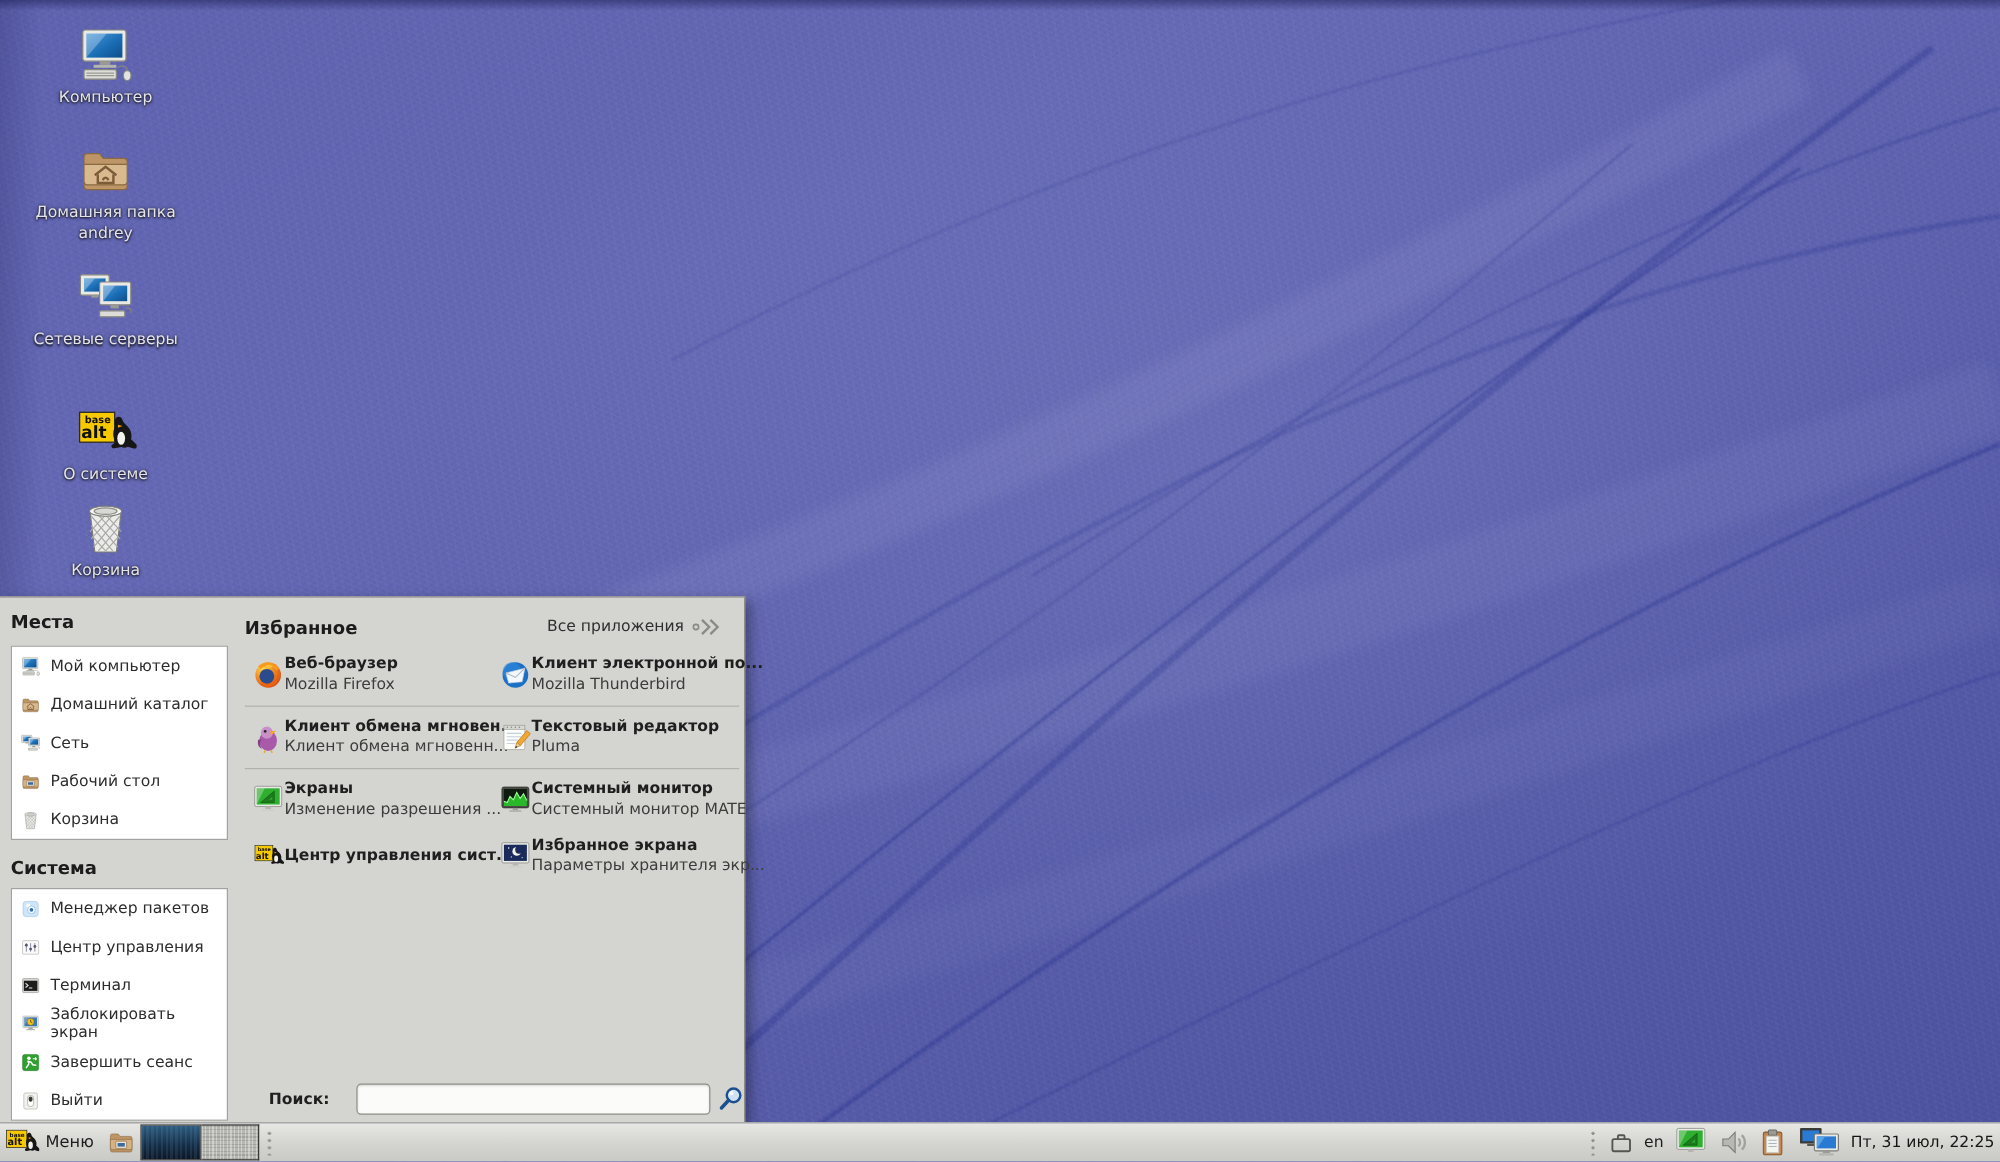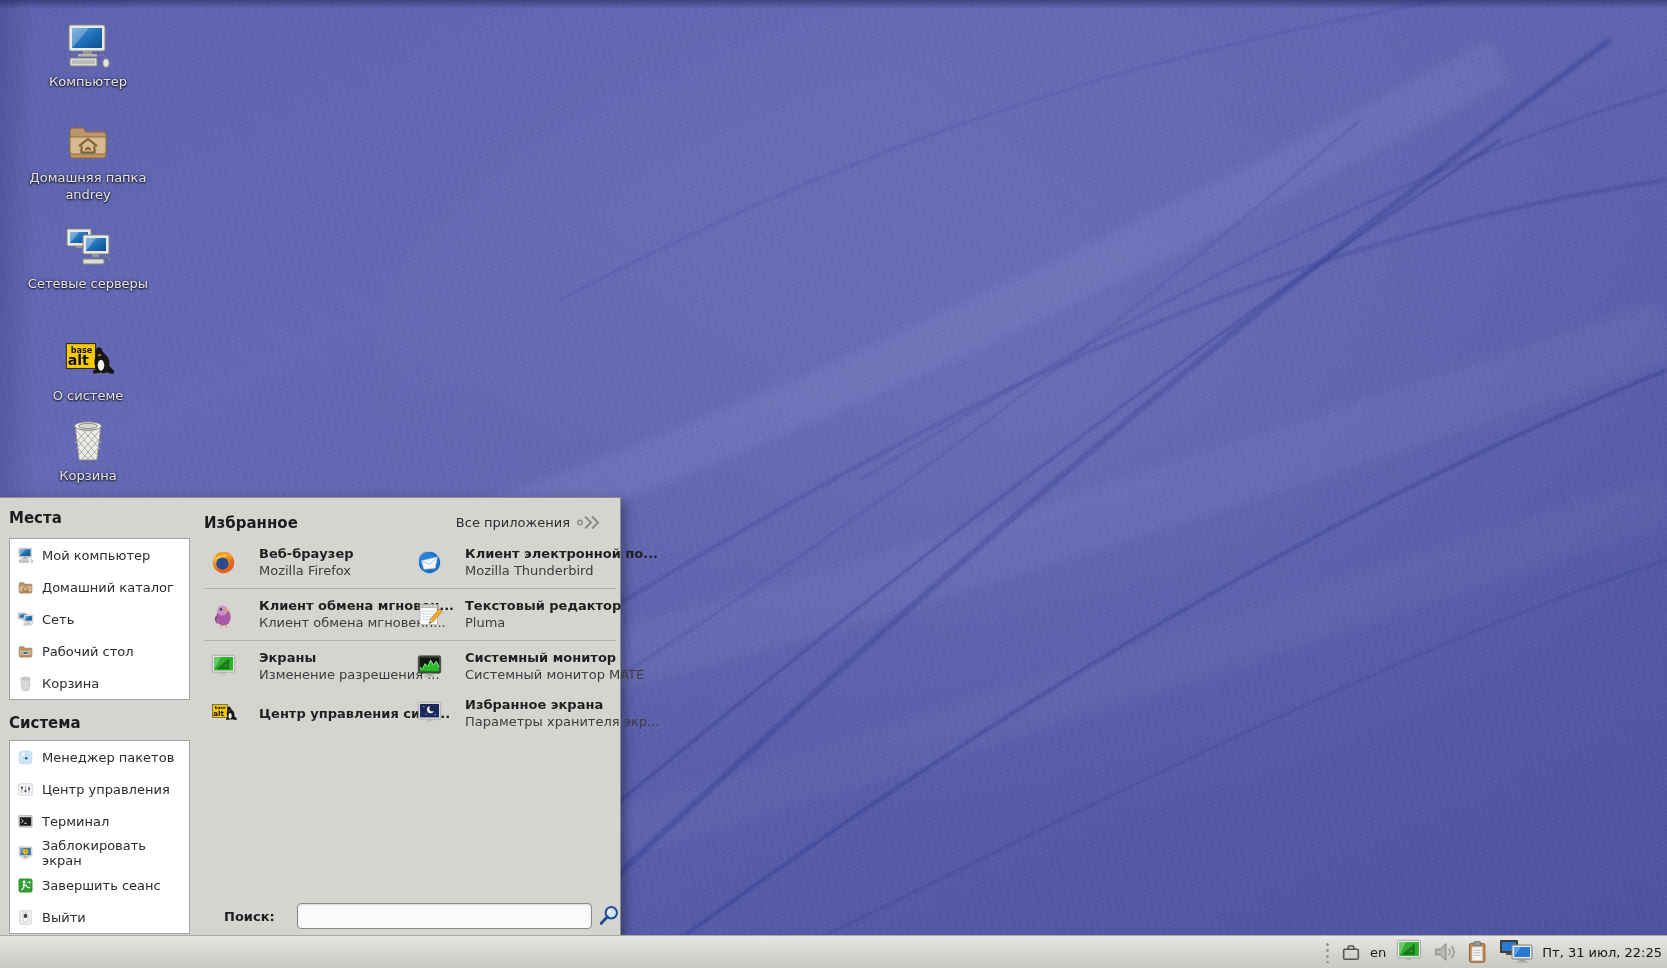--- a/index.html
+++ b/index.html
@@ -42,21 +42,21 @@
   .pbox{margin-left:9px;width:179px;background:#ffffff;border:1px solid #a2a29e;}
   .mitem{height:32px;display:flex;align-items:center;gap:8px;padding-left:7px;font-size:13px;cursor:pointer;}
   .mi{width:17px;height:17px;flex:none;}
 
   .menu-right{position:absolute;left:196px;right:0;top:0;bottom:0;}
   .fav-header{display:flex;align-items:center;justify-content:space-between;
     padding:15px 12px 0 8px;}
   .all-apps{display:flex;align-items:center;gap:6px;font-size:13px;color:#2e2e2e;cursor:pointer;background:none;border:none;font-family:inherit;}
   .all-apps svg{width:26px;height:17px;}
   .fav-grid{display:grid;grid-template-columns:206px 210px;margin:7px 0 0 8px;}
-  .fav{display:flex;align-items:center;gap:22px;height:47px;padding-left:6px;cursor:pointer;}
+  .fav{display:flex;align-items:center;gap:0;height:47px;padding-left:6px;cursor:pointer;}
   .fi{width:27px;height:27px;flex:none;}
   .ftxt{display:flex;flex-direction:column;justify-content:center;min-width:0;}
   .ftxt b{font-size:13px;color:#1f1f1f;line-height:16px;white-space:nowrap;}
   .ftxt span{font-size:13px;color:#3c3c3c;line-height:17px;white-space:nowrap;}
   .ftxt span:empty{display:none;}
   .fav-sep{grid-column:1/3;border:none;border-top:1px solid #b0b0ac;margin:2px 4px 2px 0;height:0;}
 
   .search-row{position:absolute;left:0;right:0;bottom:5px;height:30px;display:flex;align-items:center;padding-left:28px;}
   .search-row label{font-size:13px;font-weight:bold;color:#1f1f1f;margin-right:22px;}
   .search-input{width:336px;height:24px;border:1px solid #8a8a86;border-radius:4px;
@@ -582,20 +582,36 @@
         <button class="search-btn">
           <svg>
               <use href="#s-mag"></use>
             </svg>
         </button>
       </div>
     </div>
   </div>
 
   <div class="panel">
+    <div class="panel-left">
+      <div class="menu-btn">
+        <svg>
+            <use href="#s-alt"></use>
+          </svg>
+        <span>Меню</span>
+      </div>
+      <button class="panel-btn">
+        <svg>
+            <use href="#s-dfolder"></use>
+          </svg>
+      </button>
+      <div class="ws ws-a"></div>
+      <div class="ws ws-b"></div>
+      <div class="handle"></div>
+    </div>
 
     <div class="panel-right">
       <div class="handle"></div>
       <button class="tray-ic">
         <svg width="22" height="22">
             <use href="#s-brief"></use>
           </svg>
       </button>
       <span class="kb">en</span>
       <button class="tray-ic">

